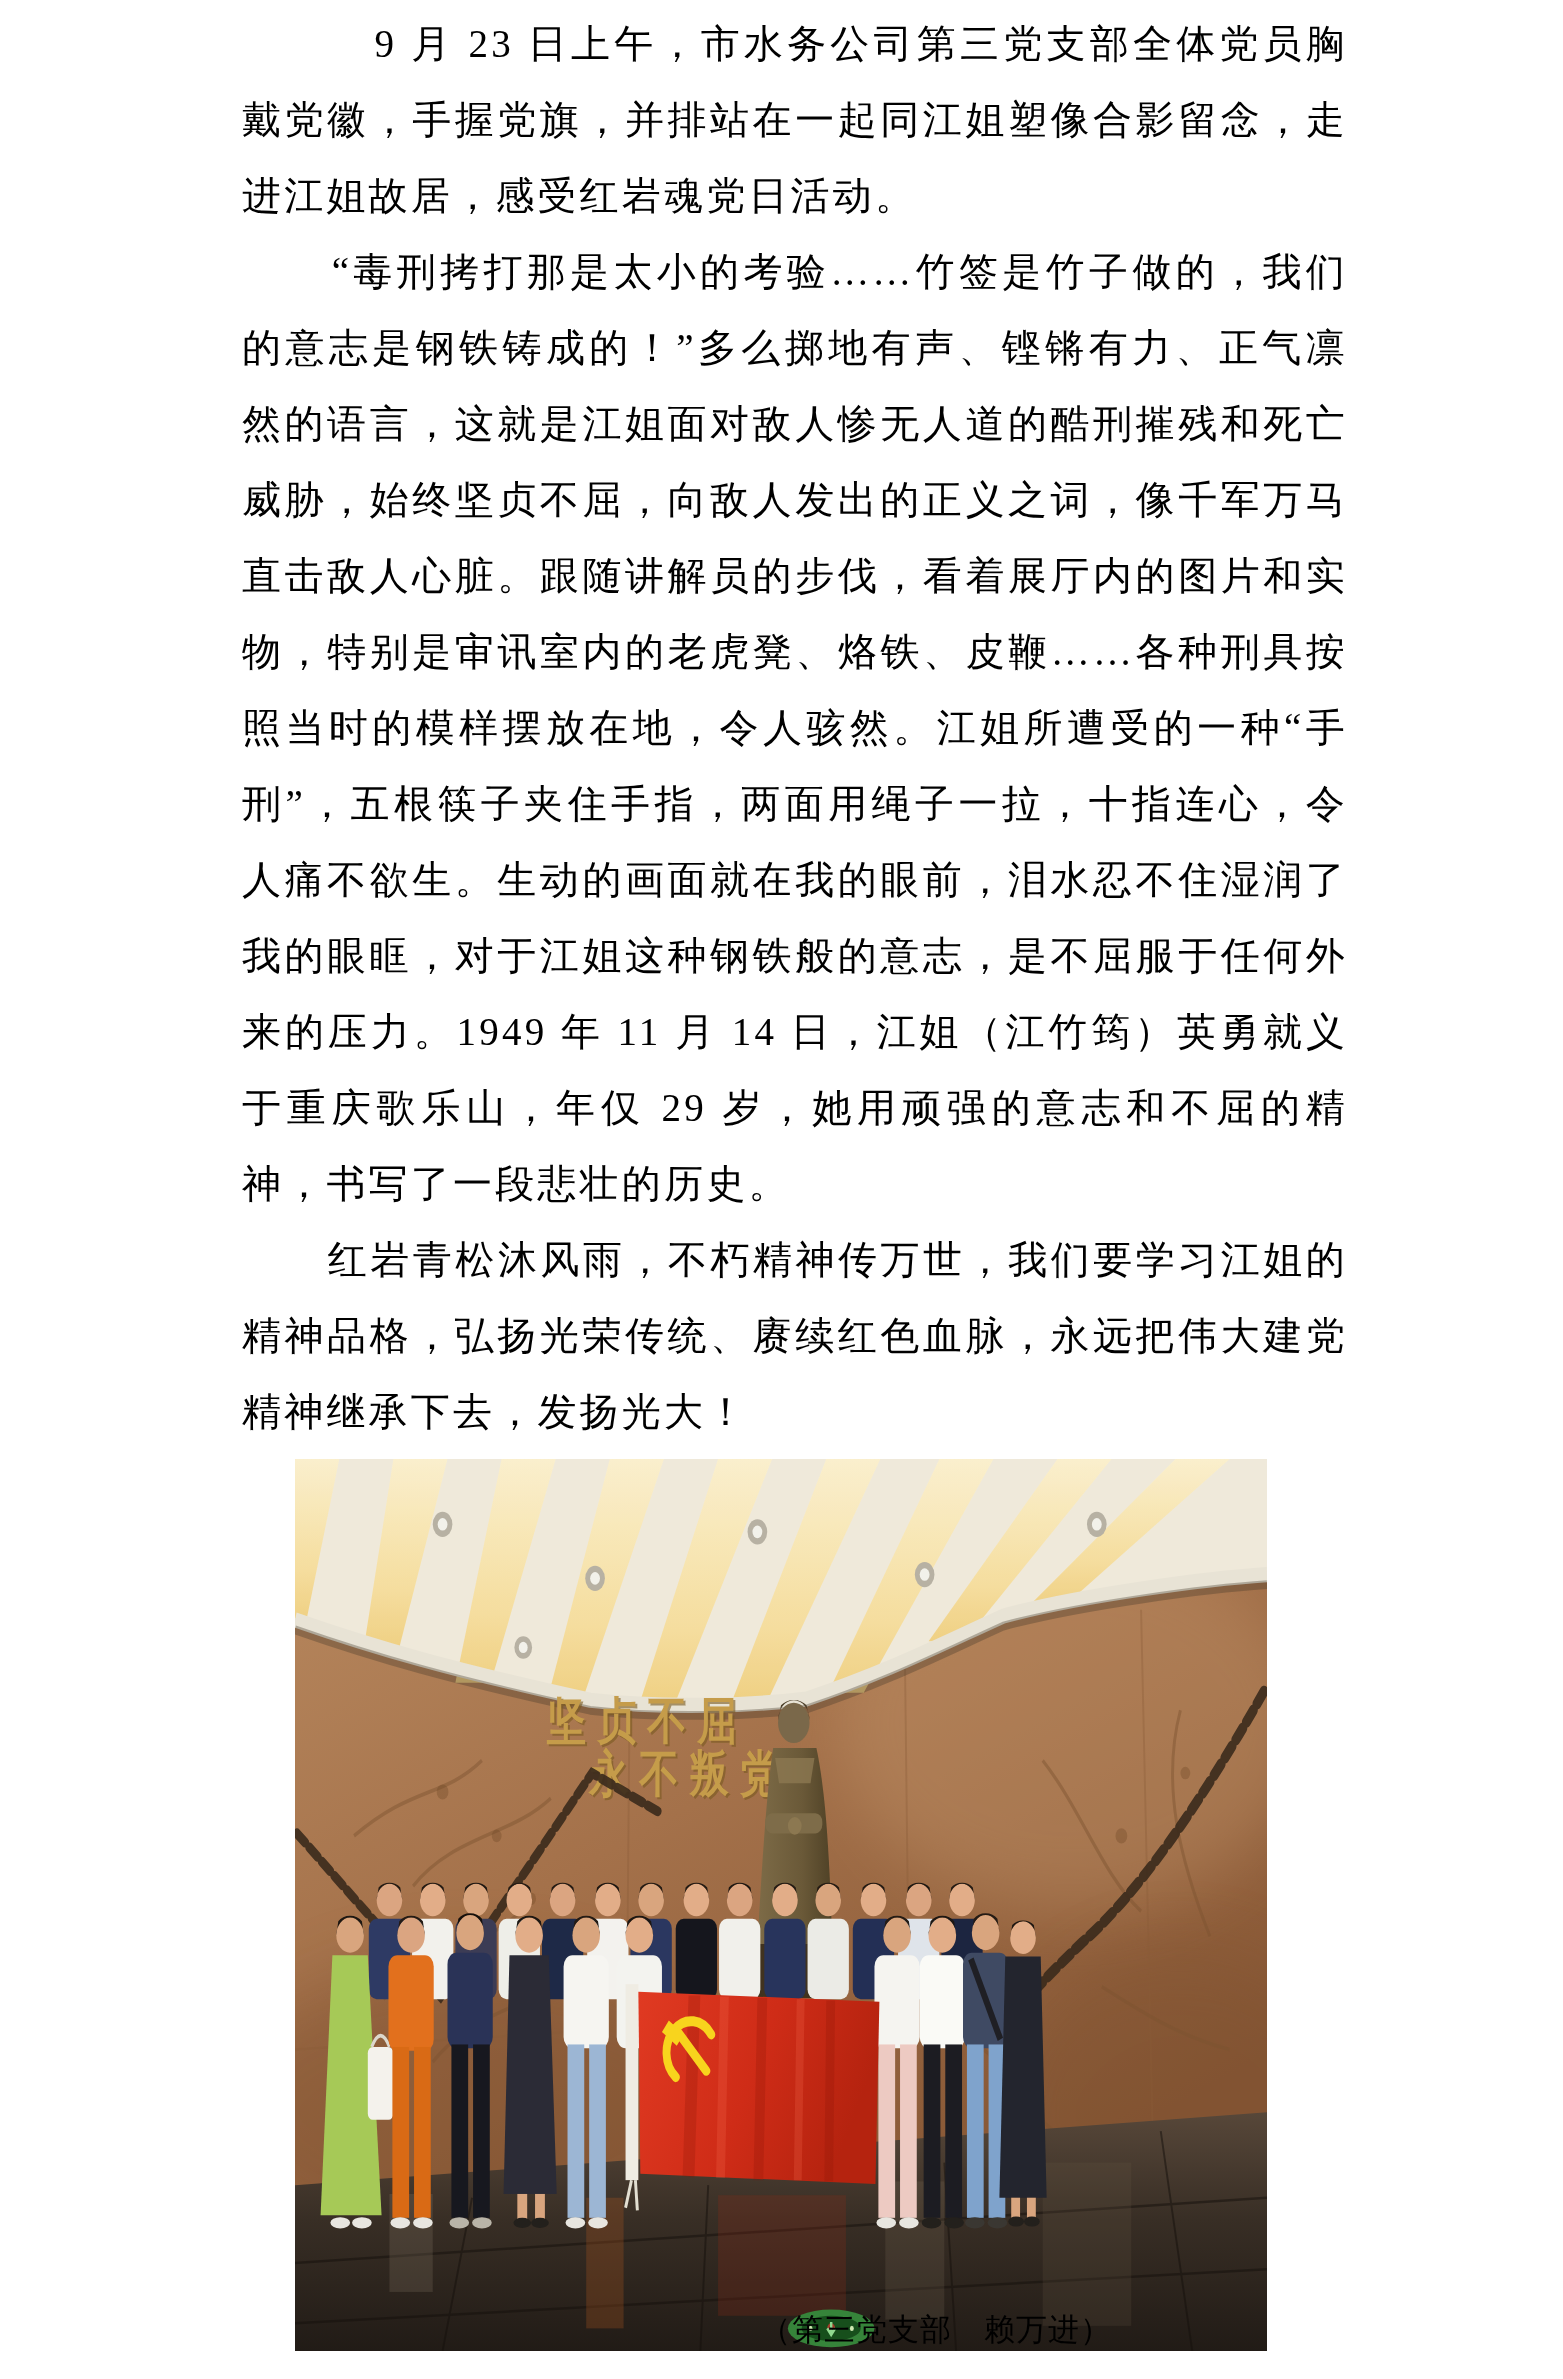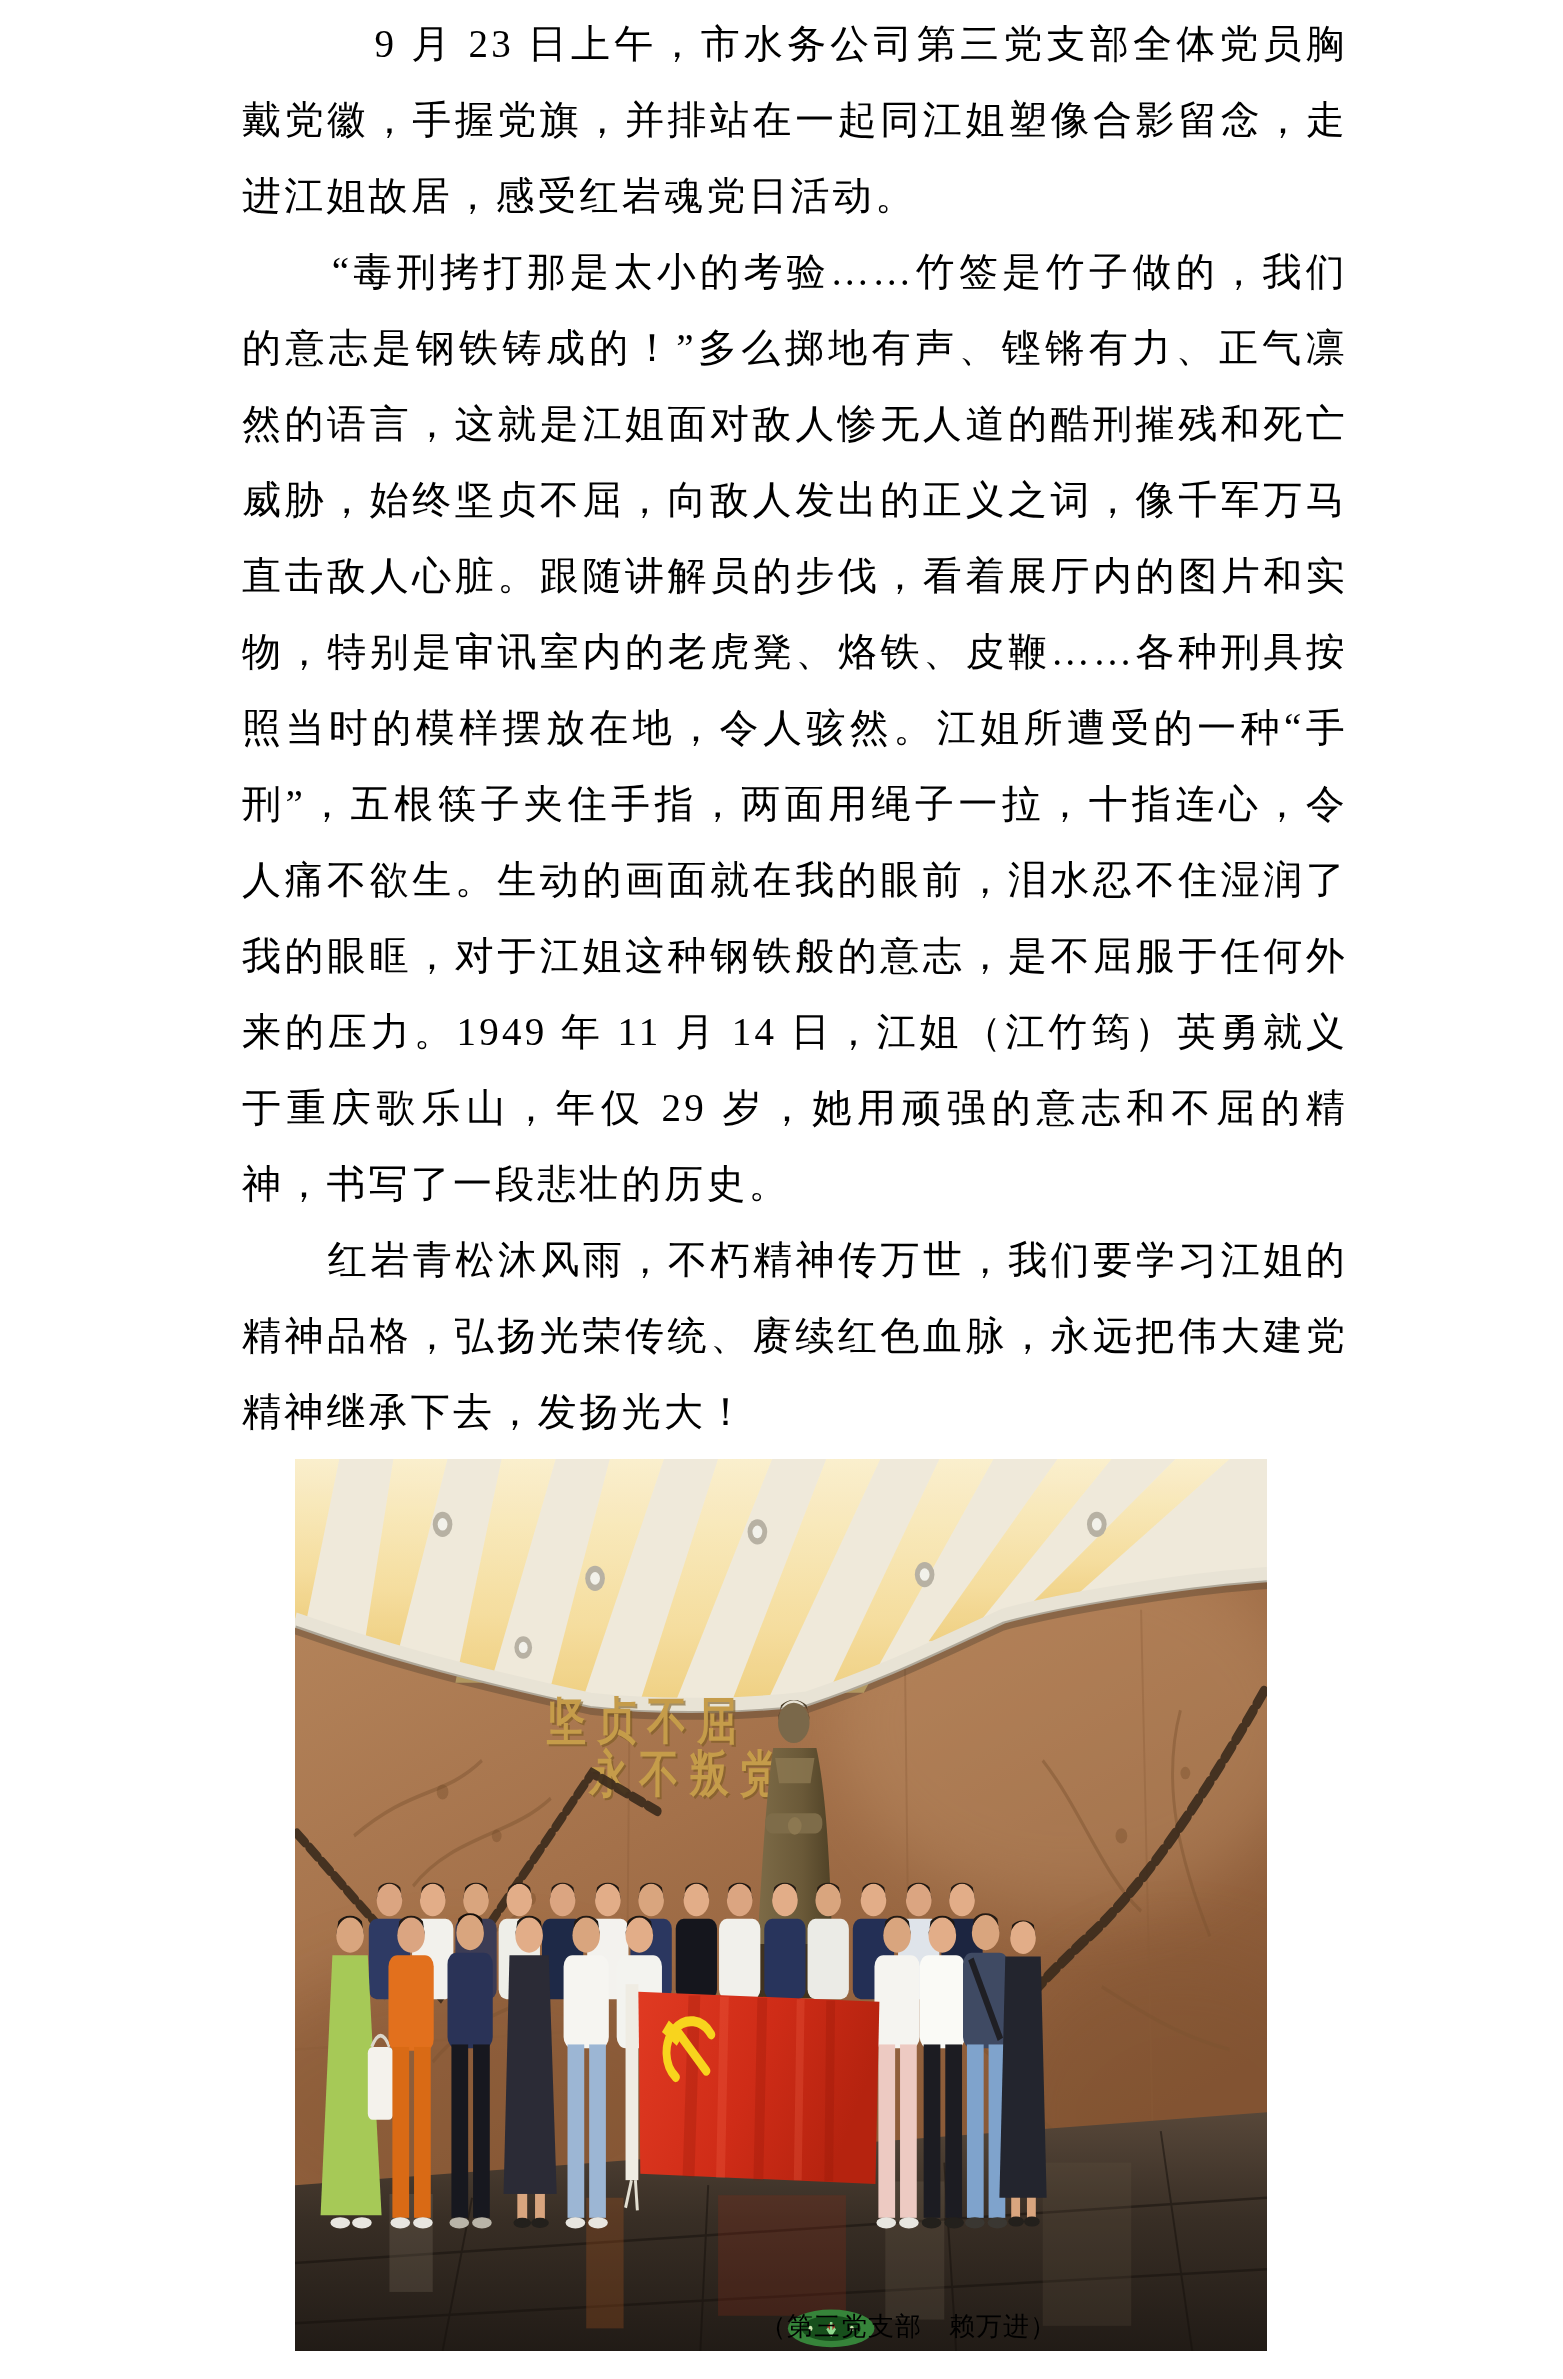--- a/index.html
+++ b/index.html
@@ -17,21 +17,21 @@
   p.indent-first{text-indent:3.4em;}
   p.indent-quote{text-indent:2.3em;}
   p.indent-std{text-indent:2.2em;}
   .photo-frame{
     position:absolute;left:295px;top:1459px;width:972px;height:892px;
     background:#a21caf;
   }
   .photo-frame svg{display:block;width:100%;height:100%;}
   .signature{
     position:absolute;left:760px;top:2309px;
-    font-size:26px;letter-spacing:1px;white-space:nowrap;
+    font-size:31px;letter-spacing:1px;white-space:nowrap;
   }
   .slogan-text{
     font-family:"Liberation Sans","DejaVu Sans",sans-serif;
     font-weight:bold;
   }
 </style>
 </head>
 <body>
 
 <div class="text-block">

